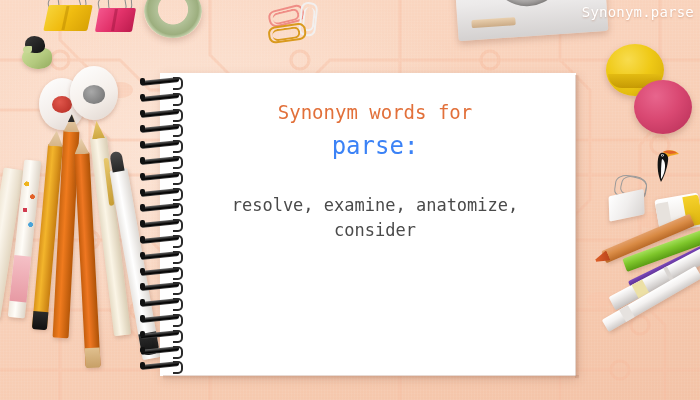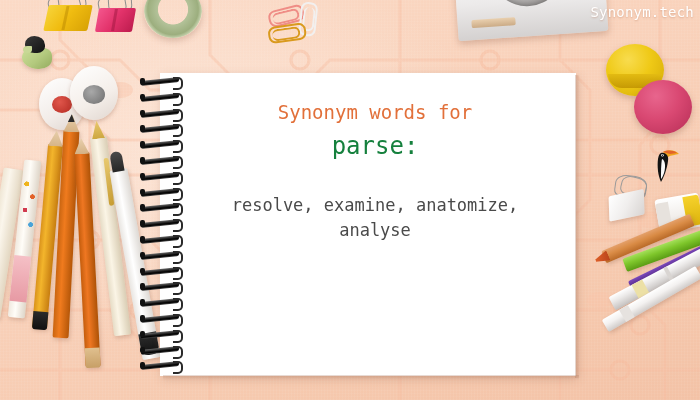--- a/index.html
+++ b/index.html
@@ -117,21 +117,21 @@
     width: 370px;
     text-align: center;
   }
   .title-line {
     color: #e2703a;
     font-size: 19px;
     line-height: 30px;
     white-space: nowrap;
   }
   .word-line {
-    color: #15803d;
+    color: #3b82f6;
     font-size: 24px;
     line-height: 34px;
     margin-top: 2px;
     white-space: nowrap;
   }
   .syn-block {
     margin-top: 30px;
     color: #4a4a4a;
     font-size: 17px;
     line-height: 24.5px;
@@ -433,21 +433,21 @@
   <div class="notepad">
     <div class="page-shadow-right"></div>
     <div class="page-shadow-bottom"></div>
 
     <div class="sheet-text">
       <div class="title-line">Synonym words for</div>
       <div class="word-line">parse:</div>
 
       <div class="syn-block">
         <div class="syn-line">resolve, examine, anatomize,</div>
-        <div class="syn-line">analyse</div>
+        <div class="syn-line">consider</div>
       </div>
     </div>
   </div>
 
   <div class="spiral" id="spiral">
       <div class="coil" style="top: 0px;">
         <div class="bar"></div>
         <div class="cap"></div>
         <div class="hook"></div>
       </div>
@@ -536,15 +536,15 @@
         <div class="cap"></div>
         <div class="hook"></div>
       </div>
       <div class="coil" style="top: 284.4px;">
         <div class="bar"></div>
         <div class="cap"></div>
         <div class="hook"></div>
       </div>
     </div>
 
-  <div class="logo">Synonym.tech</div>
+  <div class="logo">Synonym.parse</div>
 
 </div>
 
 </body></html>

